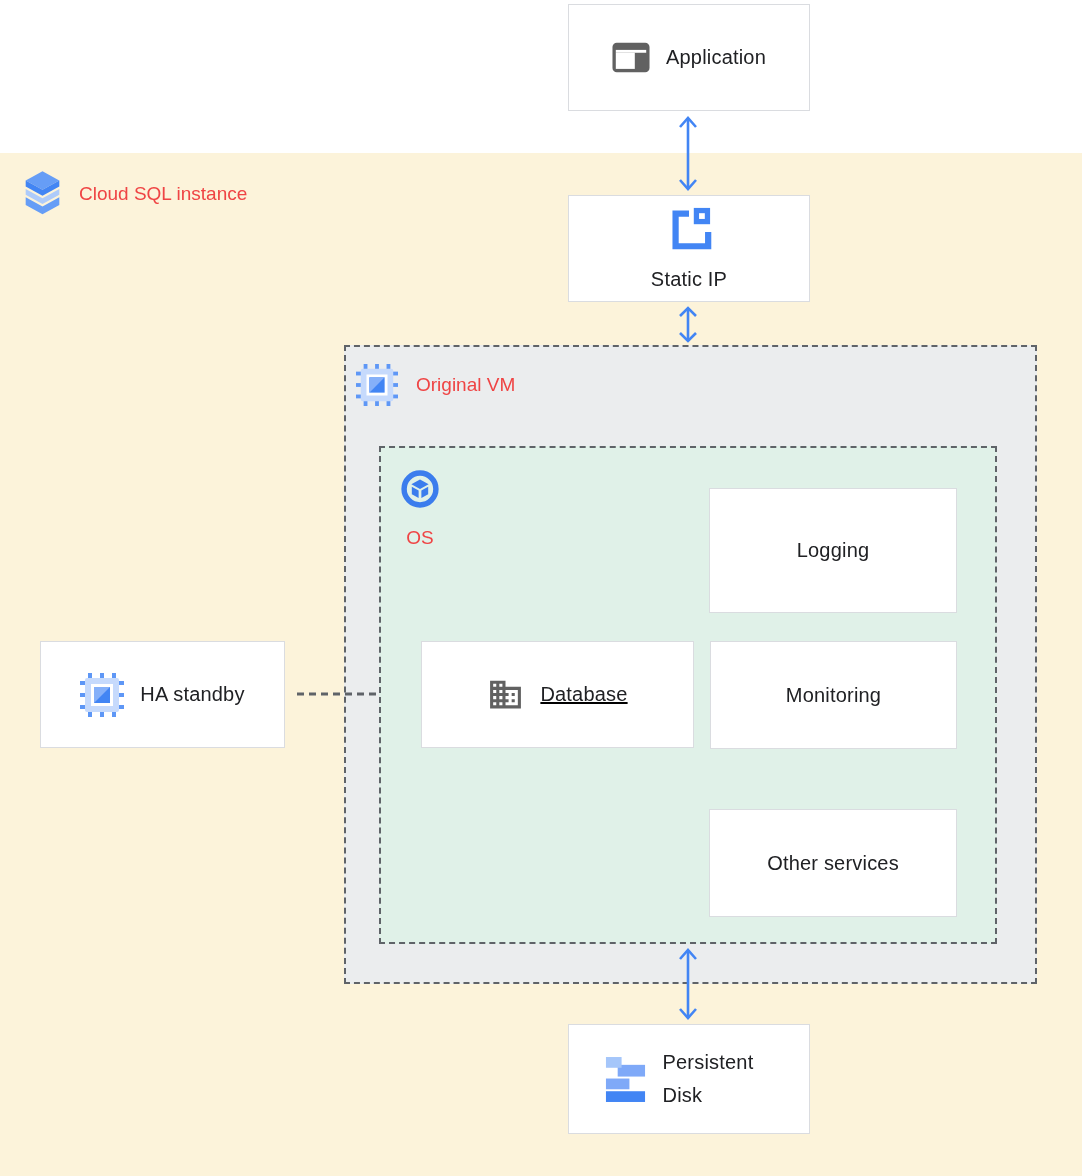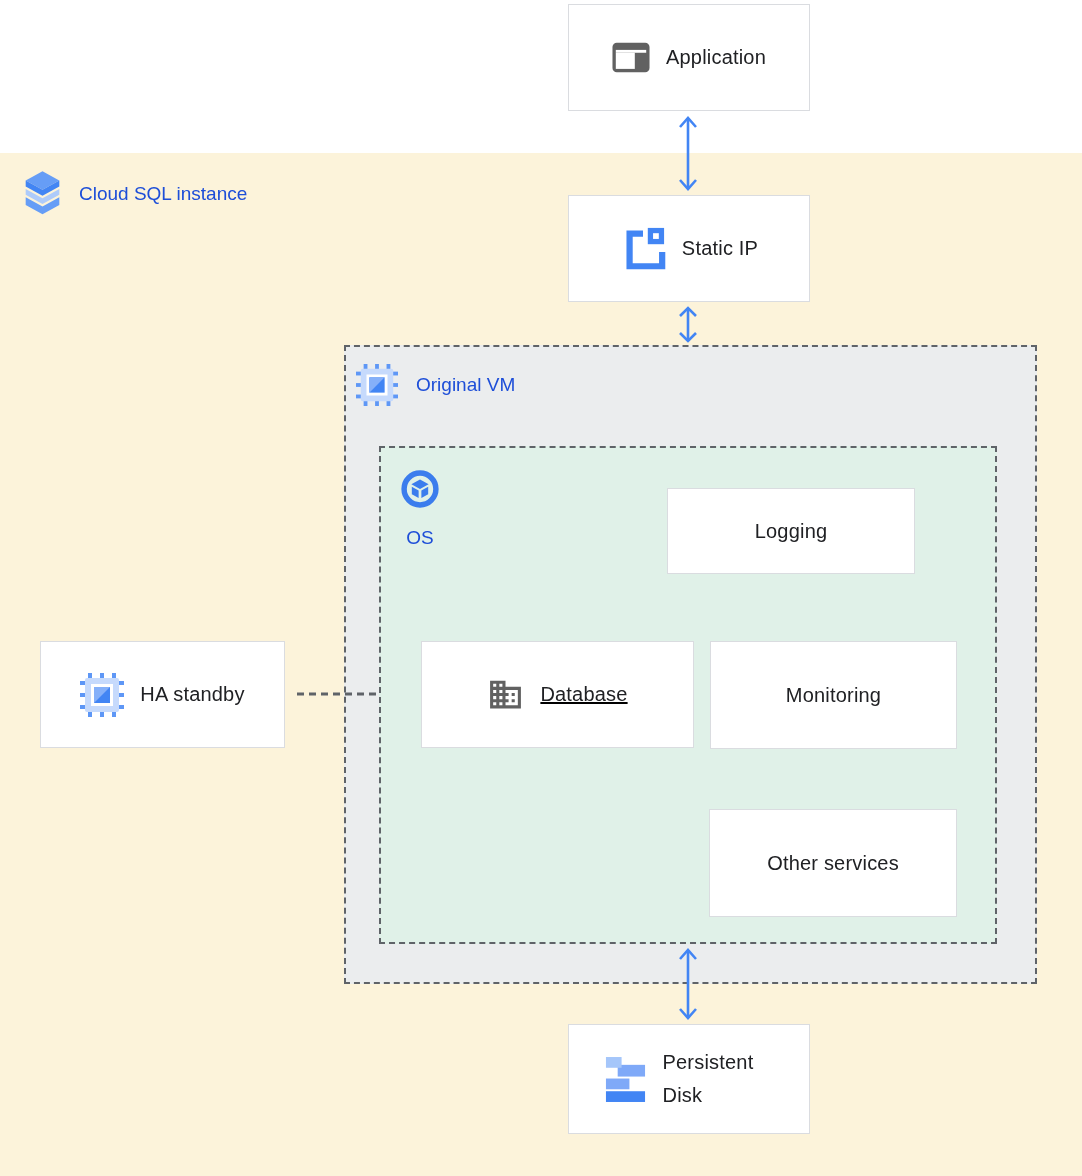--- a/index.html
+++ b/index.html
@@ -12,21 +12,21 @@
   .region-vm{left:344px;top:345px;width:693px;height:639px;background:#ebedee;}
   .region-os{left:379px;top:446px;width:618px;height:498px;background:#e0f1e8;}
   .node{
     position:absolute;background:#ffffff;border:1px solid #dadce0;box-sizing:border-box;
     display:flex;align-items:center;justify-content:center;gap:16px;
   }
   .node .label{font-size:20px;color:#202124;letter-spacing:.2px;}
   .node .label.wrap{width:112px;line-height:33px;}
   .icon{display:flex;align-items:center;justify-content:center;flex:0 0 auto;}
   .region-label{position:absolute;display:flex;align-items:center;gap:18px;}
-  .region-label .rl-text{font-size:19px;color:#1d4ed8;}
+  .region-label .rl-text{font-size:19px;color:#ef4444;}
   .arrow{position:absolute;}
   .connector{position:absolute;}
 </style>
 </head>
 <body>
 
 <div id="stage">
 
   <div class="band-yellow"></div>
 
@@ -98,40 +98,40 @@
   </div>
 
   <svg class="arrow" style="left:675px;top:114px;" width="26" height="79">
     <g fill="none" stroke="#4285f4" stroke-width="2.6">
       <line x1="13" y1="4" x2="13" y2="75"></line>
       <polyline points="5,13 13,4 21,13"></polyline>
       <polyline points="5,66 13,75 21,66"></polyline>
     </g>
   </svg>
 
-  <div class="node" style="left:568px;top:195px;width:242px;height:107px;">
+  <div class="node" style="left:568px;top:195px;width:242px;height:107px;flex-direction:column;">
     <span class="icon">
       <svg width="46" height="46" viewBox="0 0 48 48">
         <path d="M24 8 H10 V42 H44 V27" fill="none" stroke="#4285f4" stroke-width="6.5"></path>
         <rect x="29" y="2" width="17" height="17" fill="#4285f4"></rect>
         <rect x="34.5" y="7.5" width="6" height="6" fill="#ffffff"></rect>
       </svg>
     </span>
     <span class="label">Static IP</span>
   </div>
 
   <svg class="arrow" style="left:675px;top:305px;" width="26" height="39">
     <g fill="none" stroke="#4285f4" stroke-width="2.6">
       <line x1="13" y1="3" x2="13" y2="36"></line>
       <polyline points="5,11 13,3 21,11"></polyline>
       <polyline points="5,28 13,36 21,28"></polyline>
     </g>
   </svg>
 
-  <div class="node" style="left:667px;top:488px;width:248px;height:86px;text-align:right;">
+  <div class="node" style="left:709px;top:488px;width:248px;height:125px;text-align:right;">
     <span class="label">Logging</span>
   </div>
 
   <div class="node" style="left:421px;top:641px;width:273px;height:107px;text-decoration:underline;">
     <span class="icon">
       <svg width="37" height="37" viewBox="0 0 24 24">
         <path fill="#616161" d="M12 7V3H2v18h20V7H12zM6 19H4v-2h2v2zm0-4H4v-2h2v2zm0-4H4V9h2v2zm0-4H4V5h2v2zm4 12H8v-2h2v2zm0-4H8v-2h2v2zm0-4H8V9h2v2zm0-4H8V5h2v2zm10 12h-8v-2h2v-2h-2v-2h2v-2h-2V9h8v10zm-2-8h-2v2h2v-2zm0 4h-2v2h2v-2z"></path>
       </svg>
     </span>
     <span class="label">Database</span>

